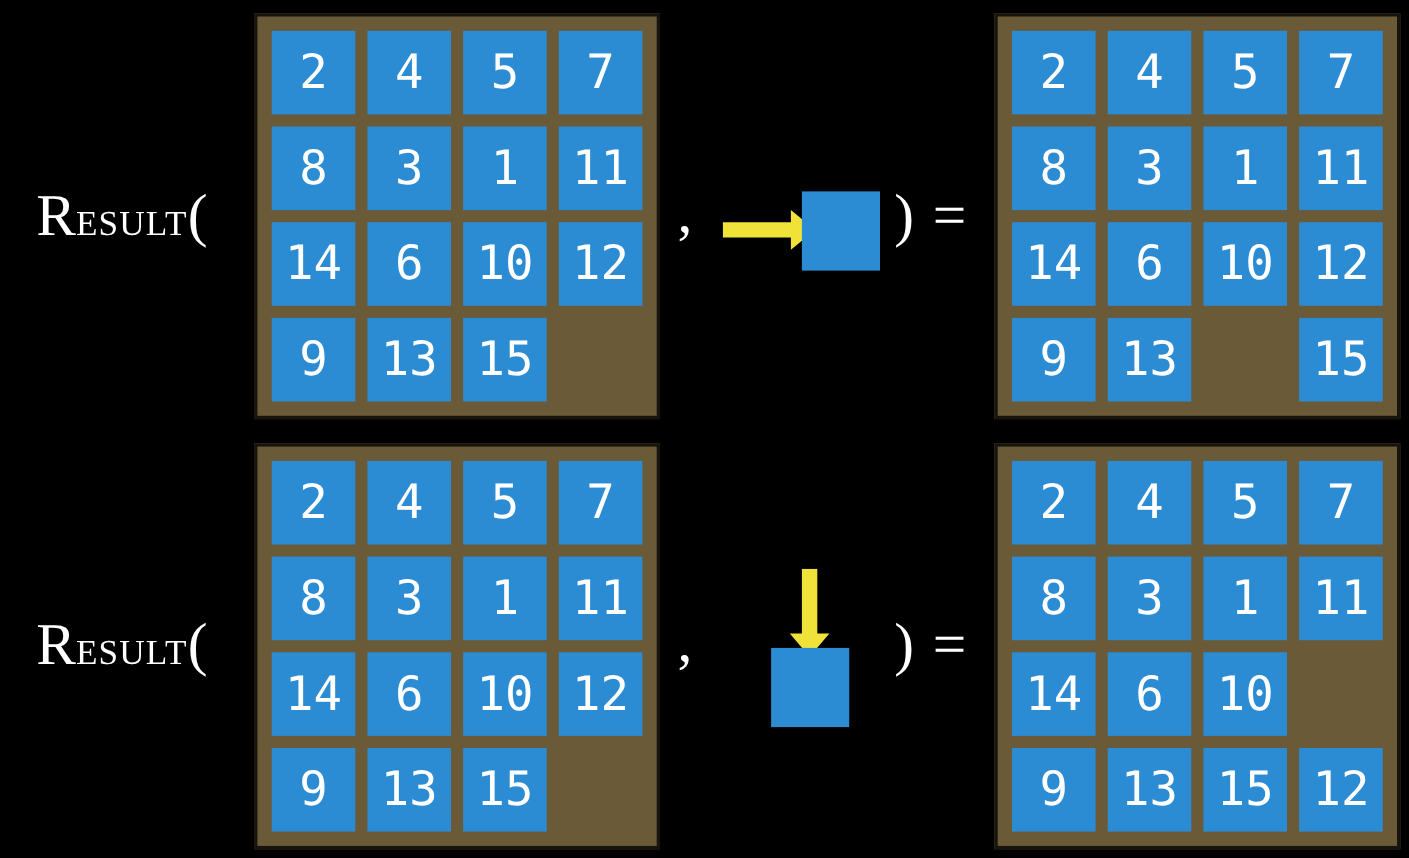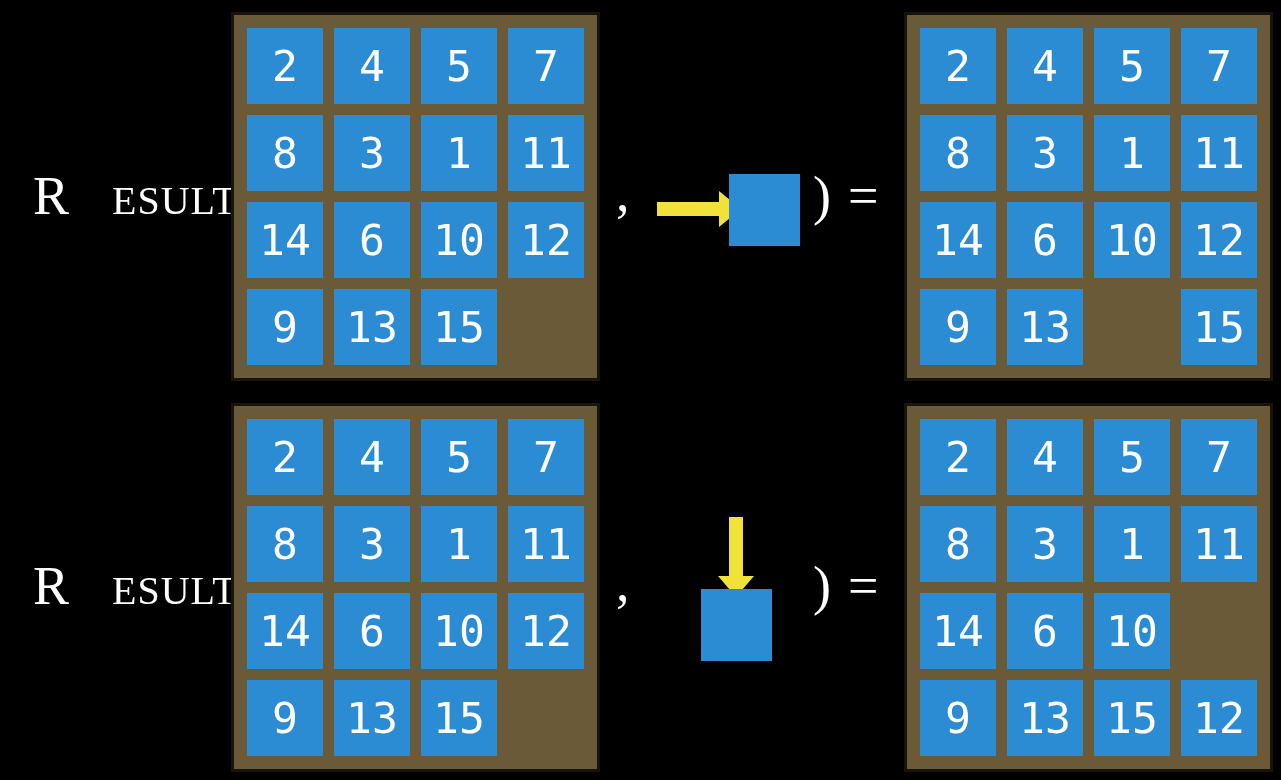--- a/index.html
+++ b/index.html
@@ -17,21 +17,21 @@
     position:relative;
     width:1281px;height:780px;
     background:var(--background);
     color:var(--text);
     font-family:"Liberation Serif",serif;
     overflow:hidden;
   }
   .abs{position:absolute;}
   .formula-label{font-size:54px;line-height:1;white-space:nowrap;}
   .formula-label .cap{font-size:54px;}
-  .formula-label .sc{font-size:40px;letter-spacing:1px;margin-left:43px;}
+  .formula-label .sc{font-size:32px;letter-spacing:1px;}
   .punct{font-size:54px;line-height:1;white-space:nowrap;}
   .punct .eq-gap{display:inline-block;width:17px;}
   .puzzle-frame{
     display:grid;
     grid-template-columns:repeat(4,76px);
     grid-template-rows:repeat(4,76px);
     gap:11px;
     padding:13px;
     background:var(--frame);
     border:3px solid var(--frameBorder);

